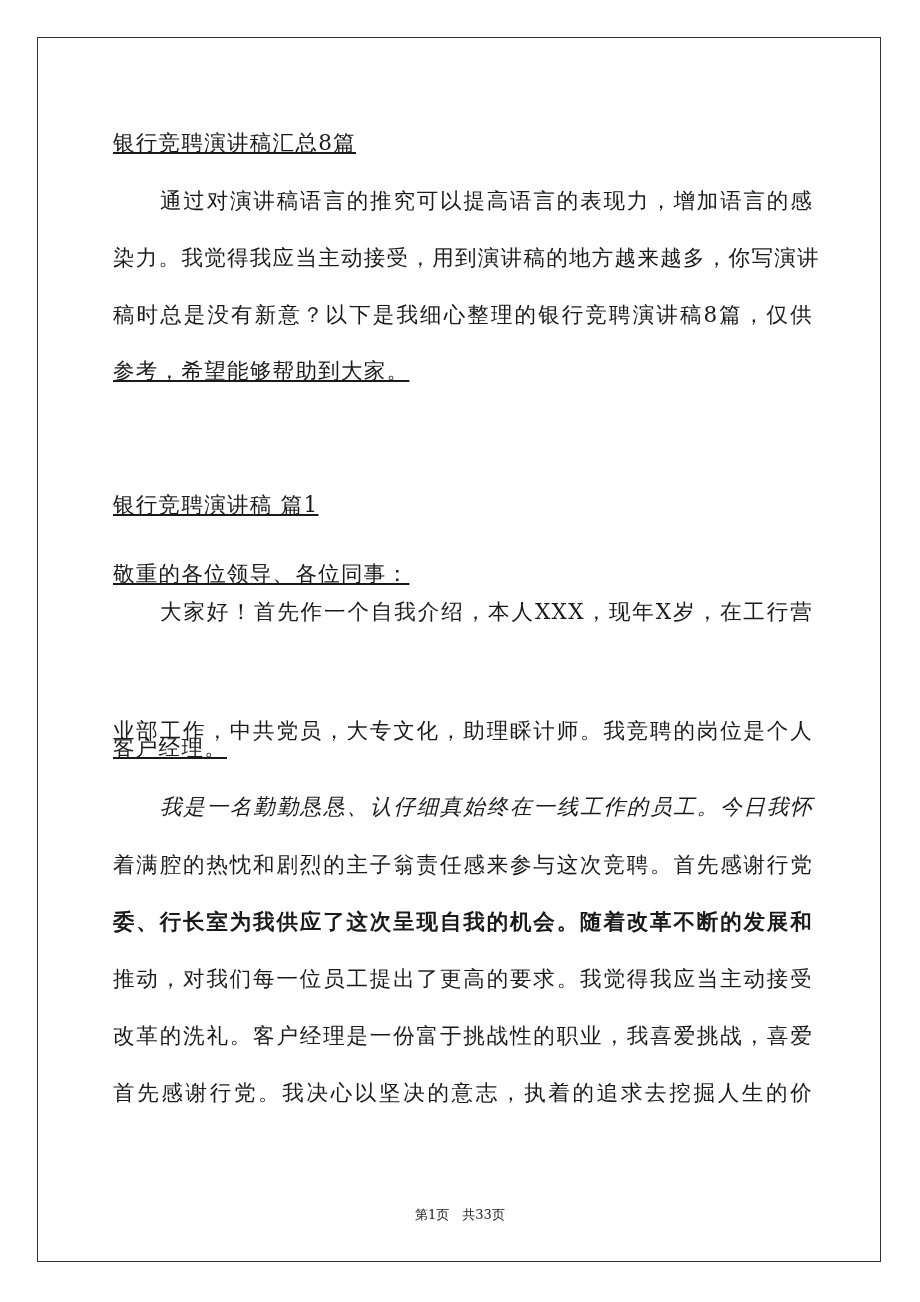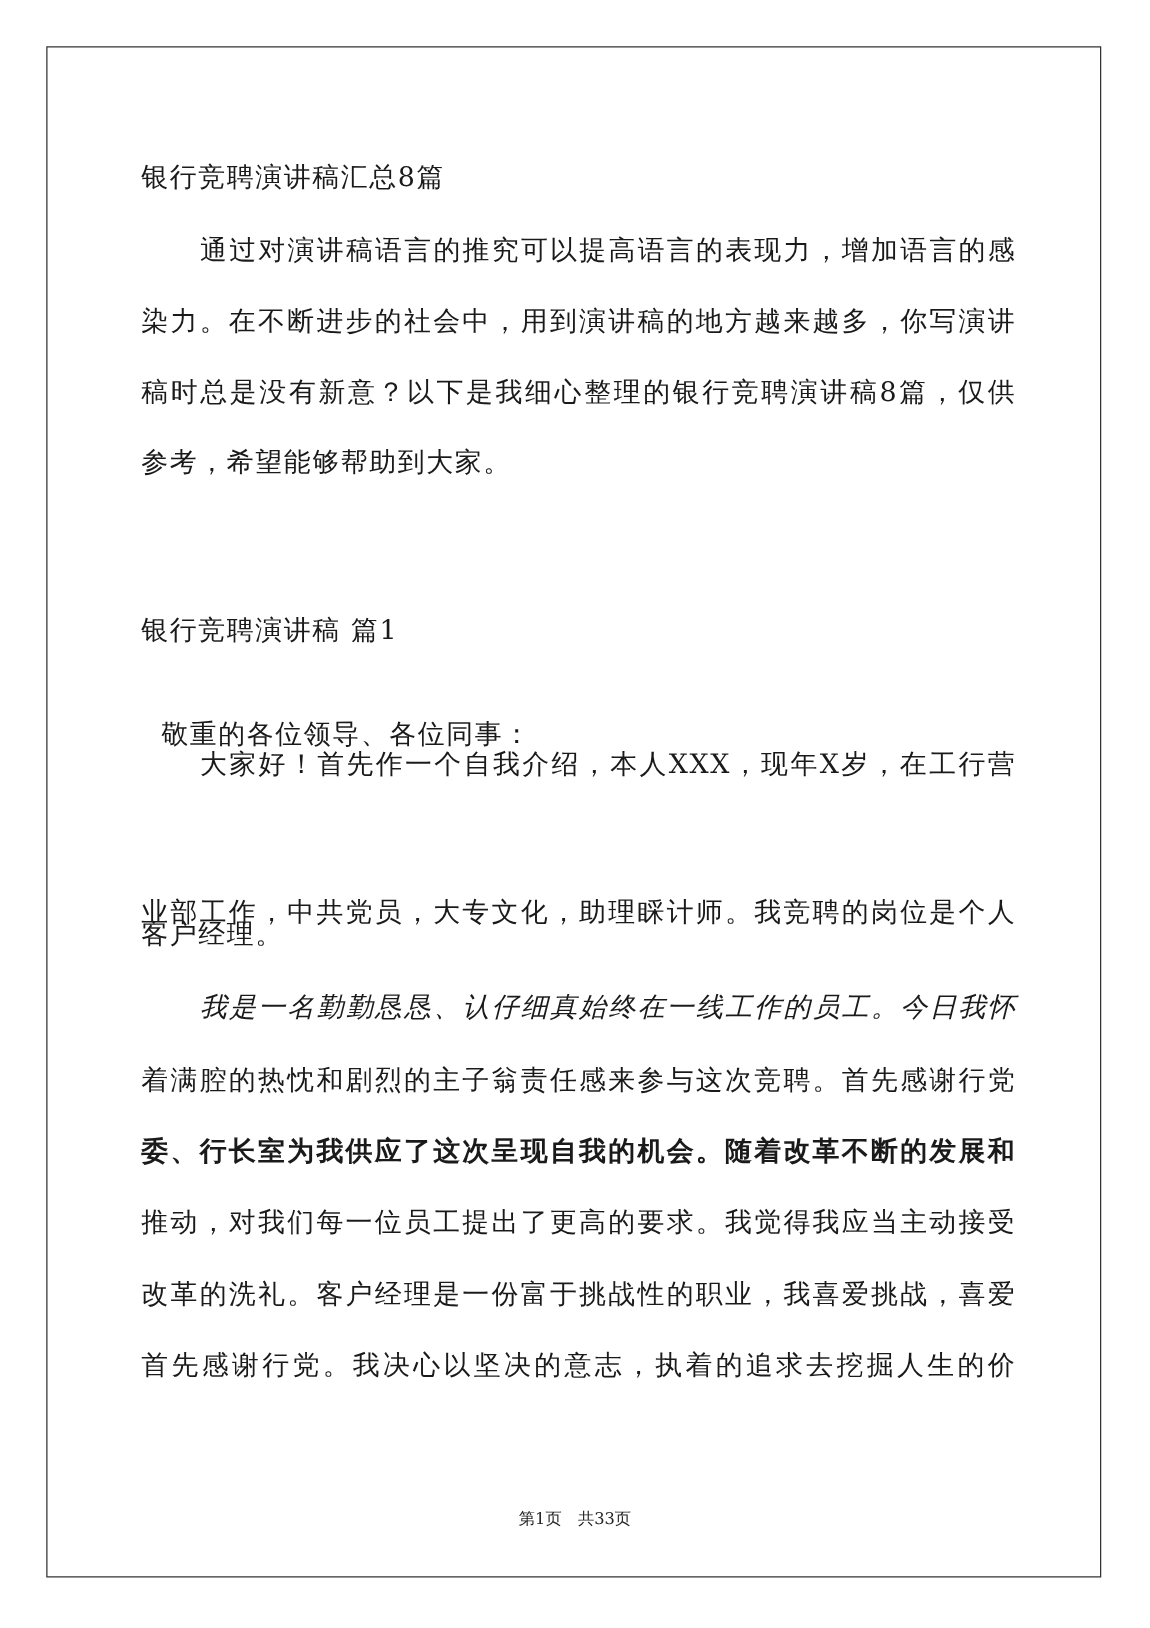--- a/index.html
+++ b/index.html
@@ -31,20 +31,21 @@
       font-size: 21.5px;
       line-height: 24px;
       letter-spacing: 1.3px;
       white-space: nowrap;
       text-align: justify;
       text-align-last: justify;
     }
     .line.short {
       text-align: center;
       text-align-last: left;
+      text-decoration: underline;
     }
     .line.indent {
       left: 160px;
       width: 653px;
     }
     .footer {
       position: absolute;
       left: 0;
       width: 920px;
       top: 1206px;
@@ -55,27 +56,27 @@
     }
   </style>
 </head>
 <body>
 
 <div class="page-frame"></div>
 
 <div class="line short" style="top:131px;">银行竞聘演讲稿汇总8篇</div>
 
 <div class="line indent" style="top:189px;">通过对演讲稿语言的推究可以提高语言的表现力，增加语言的感</div>
-<div class="line" style="top:246px;">染力。在不断进步的社会中，用到演讲稿的地方越来越多，你写演讲</div>
+<div class="line" style="top:246px;">染力。我觉得我应当主动接受，用到演讲稿的地方越来越多，你写演讲</div>
 <div class="line" style="top:303px;">稿时总是没有新意？以下是我细心整理的银行竞聘演讲稿8篇，仅供</div>
 <div class="line short" style="top:359px;">参考，希望能够帮助到大家。</div>
 
 <div class="line short" style="top:493px;">银行竞聘演讲稿 篇1</div>
 
-<div class="line short" style="top:576px;margin-left:16px;">敬重的各位领导、各位同事：</div>
+<div class="line short" style="top:562px;">敬重的各位领导、各位同事：</div>
 
 <div class="line indent" style="top:600px;">大家好！首先作一个自我介绍，本人XXX，现年X岁，在工行营</div>
 <div class="line" style="top:671px;margin-top:48px;">业部工作，中共党员，大专文化，助理睬计师。我竞聘的岗位是个人</div>
 <div class="line short" style="top:736px;">客户经理。</div>
 
 <div class="line indent" style="top:795px;font-style:italic;">我是一名勤勤恳恳、认仔细真始终在一线工作的员工。今日我怀</div>
 <div class="line" style="top:853px;">着满腔的热忱和剧烈的主子翁责任感来参与这次竞聘。首先感谢行党</div>
 <div class="line" style="top:910px;font-weight:bold;">委、行长室为我供应了这次呈现自我的机会。随着改革不断的发展和</div>
 <div class="line" style="top:967px;">推动，对我们每一位员工提出了更高的要求。我觉得我应当主动接受</div>
 <div class="line" style="top:1024px;">改革的洗礼。客户经理是一份富于挑战性的职业，我喜爱挑战，喜爱</div>

